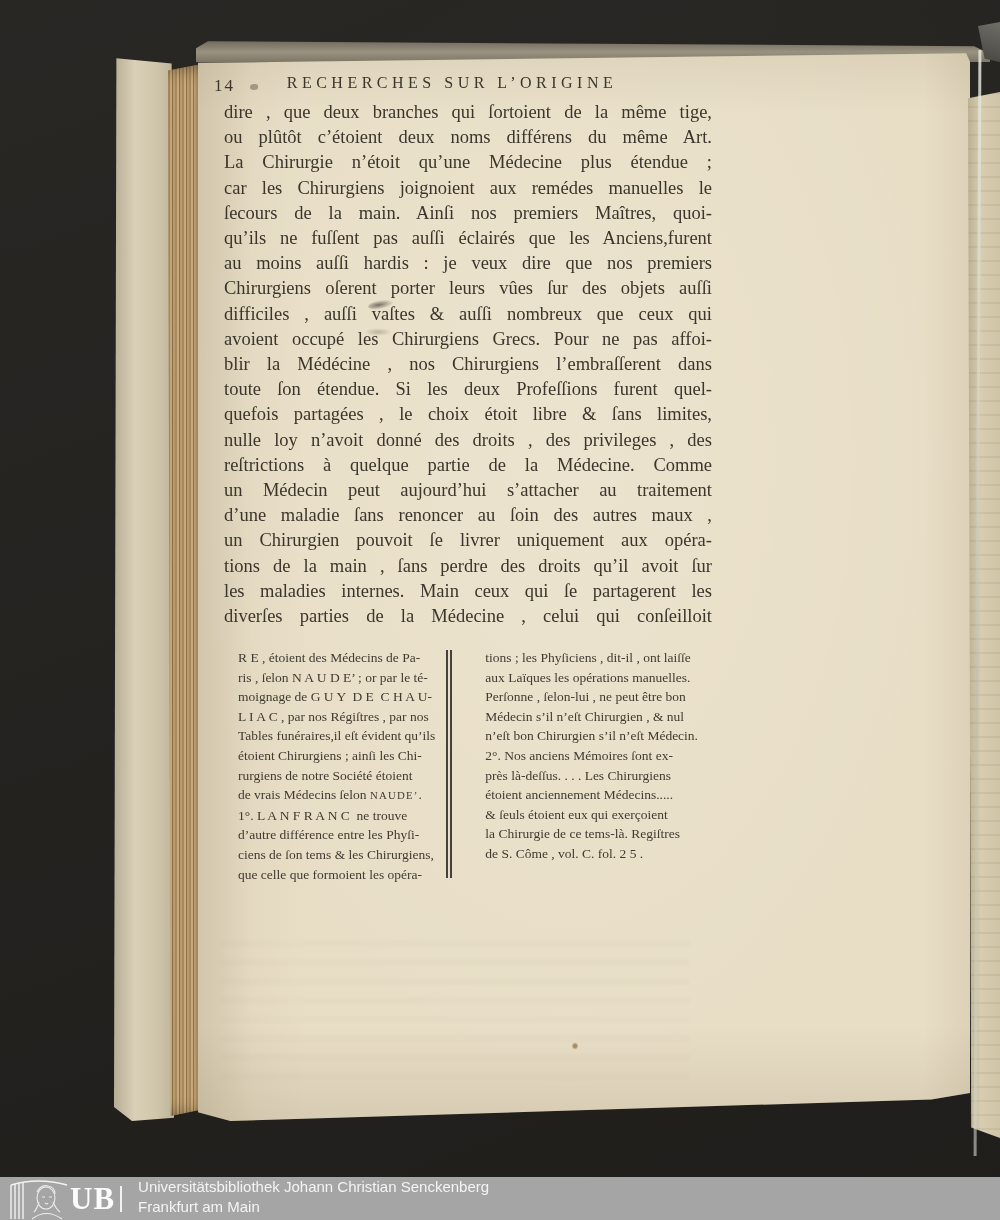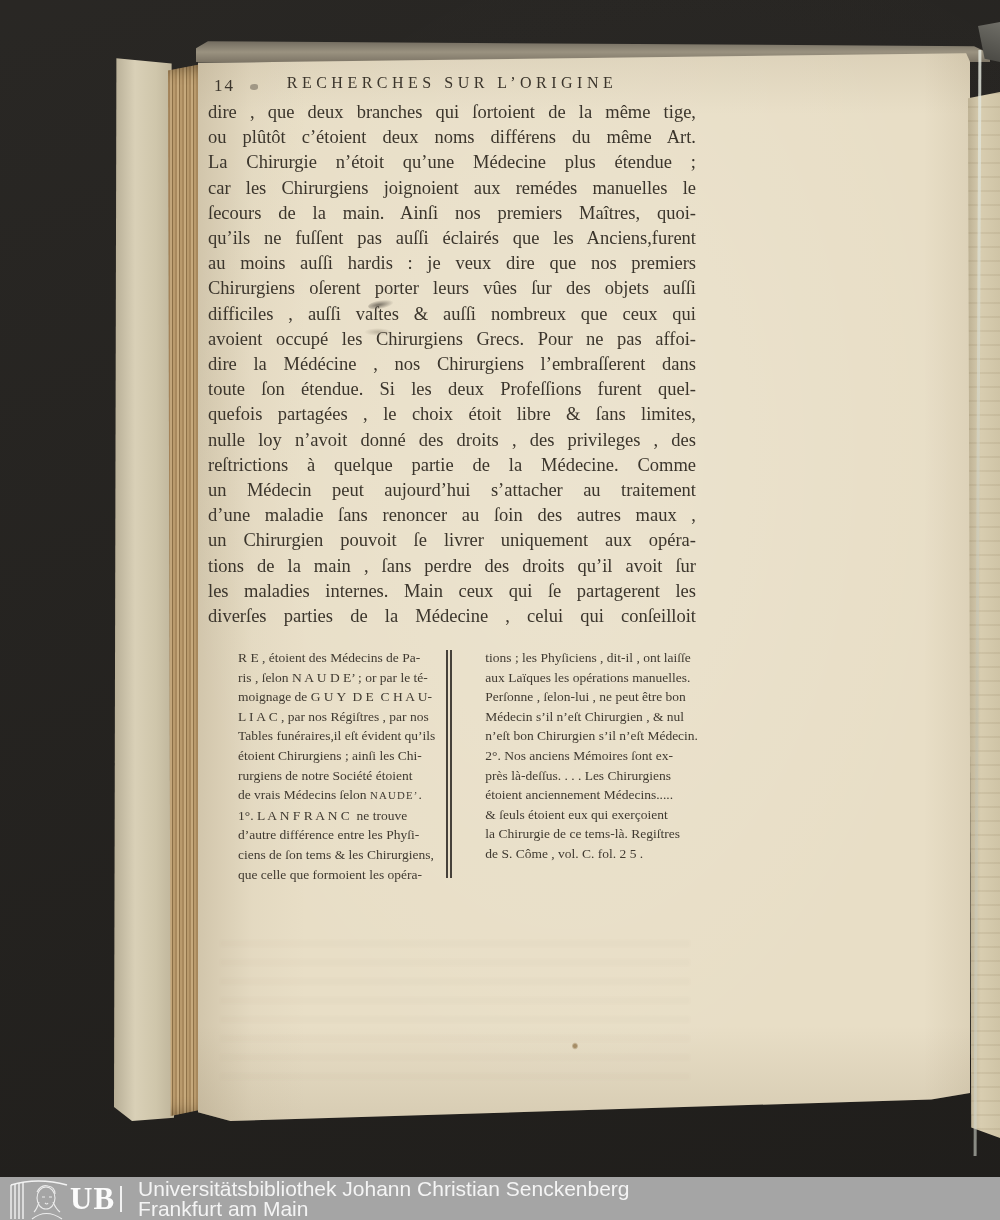--- a/index.html
+++ b/index.html
@@ -41,21 +41,21 @@
     background:linear-gradient(180deg,rgba(228,232,222,.85),rgba(180,185,175,.35) 60%,rgba(210,214,204,.6));
     transform:rotate(.25deg);}
 
   
   .print{position:absolute;color:#3b352c;}
   .page-number{left:214px;top:76px;font-size:17px;letter-spacing:2px;}
   .ornament-mark{position:absolute;left:250px;top:84px;width:8px;height:6px;border-radius:60% 40% 50% 50%;
     background:#6e665a;opacity:.55;}
   .running-title{left:208px;top:74px;width:488px;text-align:center;font-size:16px;letter-spacing:4.5px;
     white-space:nowrap;}
-  .body-text{left:208px;top:100px;width:488px;font-size:18.5px;line-height:25.2px;}
+  .body-text{left:224px;top:100px;width:488px;font-size:18.5px;line-height:25.2px;}
   .body-line{white-space:nowrap;text-align:justify;text-align-last:justify;}
   .footnotes{left:210px;top:648px;width:488px;display:flex;font-size:13.5px;line-height:19.6px;
     color:#403a31;}
   .fn-col{white-space:nowrap;margin-left:28px;}
   .fn-left{width:231px;}
   .fn-right{width:240px;}
   .footnote-separator{width:3px;align-self:stretch;margin:2px 5px 6px 6px;
     border-left:2px solid #46413a;border-right:2px solid #46413a;}
   .fn-line{white-space:pre;}
   .seg-i{text-align:center;}
@@ -68,27 +68,27 @@
   .ink-smudge-2{position:absolute;left:364px;top:328px;width:28px;height:8px;border-radius:50%;
     background:radial-gradient(ellipse at 50% 50%, rgba(120,110,92,.4), rgba(120,110,92,0) 70%);}
   .stain-speck{position:absolute;left:572px;top:1042px;width:6px;height:8px;border-radius:50%;
     background:radial-gradient(circle,#8a6b3e 30%,rgba(138,107,62,0) 75%);opacity:.7;}
   .ghost-text{position:absolute;left:220px;top:940px;width:470px;height:150px;opacity:.5;
     background:repeating-linear-gradient(180deg, rgba(125,105,72,.045) 0 7px, transparent 7px 19px);
     filter:blur(1.2px);}
 
   
   .library-banner{position:absolute;left:0;bottom:0;width:1000px;height:43px;background:#a5a5a5;
-    display:flex;align-items:center;}
+    display:flex;}
   .logo{display:flex;align-items:center;height:100%;padding-left:8px;}
   .logo-ub{font-family:"Liberation Serif","DejaVu Serif",serif;font-weight:bold;font-size:31px;
     color:#fcfcfc;line-height:1;margin-left:2px;letter-spacing:1px;}
   .logo-sep{width:2px;height:26px;background:#f2f2f2;margin-left:5px;}
   .banner-text{margin-left:16px;color:#f4f4f4;font-family:"Liberation Sans",sans-serif;
-    font-size:21px;line-height:19.5px;}
+    font-size:15px;line-height:19.5px;}
 </style>
 </head>
 <body>
 
 <div class="stage">
 
   <div class="book-top-edge"></div>
   <div class="tr-glass-patch"></div>
   <div class="book-cover-edge"></div>
   <div class="book-fore-edge"></div>
@@ -105,21 +105,21 @@
       <div class="body-line">dire , que deux branches qui ſortoient de la même tige,</div>
       <div class="body-line">ou plûtôt c’étoient deux noms différens du même Art.</div>
       <div class="body-line">La Chirurgie n’étoit qu’une Médecine plus étendue ;</div>
       <div class="body-line">car les Chirurgiens joignoient aux remédes manuelles le</div>
       <div class="body-line">ſecours de la main. Ainſi nos premiers Maîtres, quoi-</div>
       <div class="body-line">qu’ils ne fuſſent pas auſſi éclairés que les Anciens,furent</div>
       <div class="body-line">au moins auſſi hardis : je veux dire que nos premiers</div>
       <div class="body-line">Chirurgiens oſerent porter leurs vûes ſur des objets auſſi</div>
       <div class="body-line">difficiles , auſſi vaſtes &amp; auſſi nombreux que ceux qui</div>
       <div class="body-line">avoient occupé les Chirurgiens Grecs. Pour ne pas affoi-</div>
-      <div class="body-line">dire la Médécine , nos Chirurgiens l’embraſſerent dans</div>
+      <div class="body-line">blir la Médécine , nos Chirurgiens l’embraſſerent dans</div>
       <div class="body-line">toute ſon étendue. Si les deux Profeſſions furent quel-</div>
       <div class="body-line">quefois partagées , le choix étoit libre &amp; ſans limites,</div>
       <div class="body-line">nulle loy n’avoit donné des droits , des privileges , des</div>
       <div class="body-line">reſtrictions à quelque partie de la Médecine. Comme</div>
       <div class="body-line">un Médecin peut aujourd’hui s’attacher au traitement</div>
       <div class="body-line">d’une maladie ſans renoncer au ſoin des autres maux ,</div>
       <div class="body-line">un Chirurgien pouvoit ſe livrer uniquement aux opéra-</div>
       <div class="body-line">tions de la main , ſans perdre des droits qu’il avoit ſur</div>
       <div class="body-line">les maladies internes. Main ceux qui ſe partagerent les</div>
       <div class="body-line">diverſes parties de la Médecine , celui qui conſeilloit</div>

